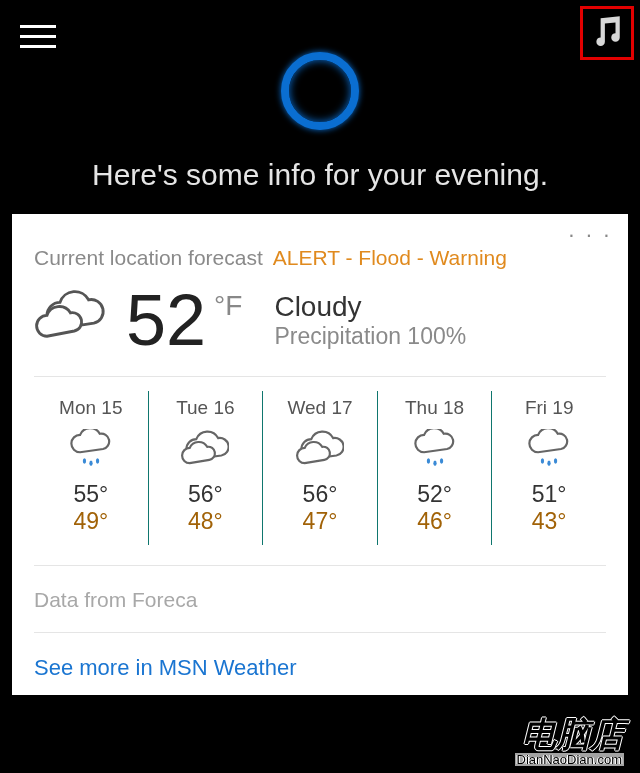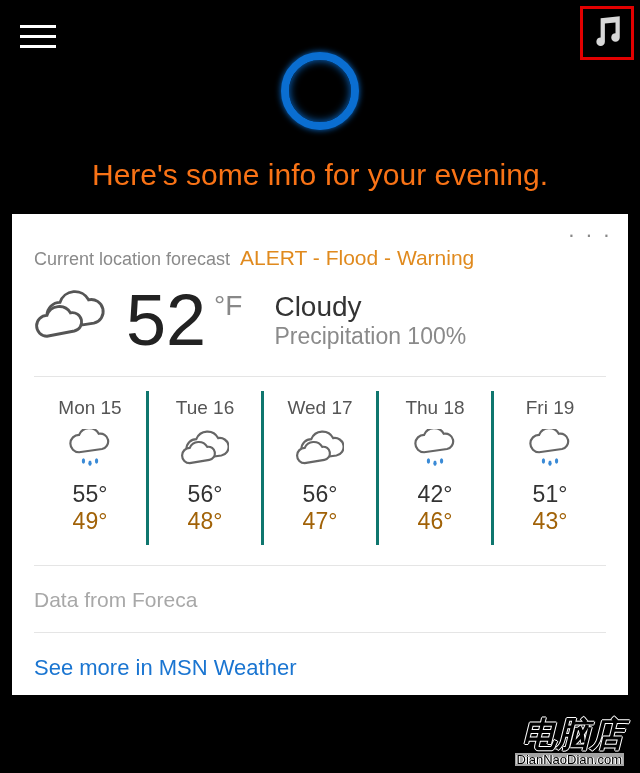--- a/index.html
+++ b/index.html
@@ -16,47 +16,47 @@
   }
   .music-btn svg { width: 34px; height: 34px; }
 
   .cortana-ring {
     width: 78px; height: 78px; margin: 0 auto; margin-top: -8px;
     border-radius: 50%; border: 8px solid #0a6ed1; box-shadow: 0 0 8px #0a6ed1 inset, 0 0 6px #0a6ed1;
     background: #000; cursor: pointer;
   }
 
   .greeting {
-    text-align: center; color: #f97316; font-size: 30px; font-weight: 300;
+    text-align: center; color: #e5e5e5; font-size: 30px; font-weight: 300;
     margin-top: 28px; padding: 0 20px;
   }
 
   .card {
     background: #fff; margin: 22px 12px 0 12px; padding: 18px 22px 14px 22px;
     position: relative;
   }
   .card-menu { position: absolute; top: 8px; right: 16px; color: #888; font-size: 22px; letter-spacing: 2px; cursor: pointer; }
   .row1 { display: flex; align-items: baseline; gap: 10px; margin-top: 14px; }
-  .forecast-label { color: #8a8a8a; font-size: 18px; font-weight: 400; }
+  .forecast-label { color: #8a8a8a; font-size: 21px; font-weight: 400; }
   .alert-text { color: #e08a1e; font-size: 21px; font-weight: 400; }
 
   .current { display: flex; align-items: center; margin-top: 14px; gap: 14px; }
   .cloud-icon svg { width: 78px; height: 60px; }
   .temp-block { display: flex; align-items: flex-start; }
   .temp-big { font-size: 72px; font-weight: 300; color: #222; line-height: 1; }
   .temp-unit { font-size: 28px; color: #888; font-weight: 300; margin-left: 8px; margin-top: 6px; }
   .cond-block { margin-left: 18px; }
   .cond-main { font-size: 28px; color: #333; font-weight: 400; }
   .cond-sub { font-size: 23px; color: #8a8a8a; font-weight: 400; }
 
   .divider { border: none; border-top: 1px solid #e5e5e5; margin: 20px 0 0 0; }
 
   .days { display: flex; margin-top: 14px; }
   .day {
-    flex: 1; text-align: center; border-right: 3px solid #0f766e; padding: 6px 0 10px 0;
+    flex: 1; text-align: center; border-right: 1px solid #0f766e; padding: 6px 0 10px 0;
     cursor: pointer;
   }
   .day:last-child { border-right: none; }
   .day-label { color: #555; font-size: 19px; margin-bottom: 8px; }
   .day-icon { height: 44px; display: flex; align-items: center; justify-content: center; }
   .day-icon svg { width: 48px; height: 40px; }
   .day-hi { color: #333; font-size: 23px; margin-top: 10px; }
   .day-lo { color: #a16207; font-size: 23px; }
 
   .attrib { color: #a8a8a8; font-size: 21px; margin-top: 22px; }
@@ -168,21 +168,21 @@
       <div class="day-hi">56°</div>
       <div class="day-lo">47°</div>
     </div>
     <div class="day">
       <div class="day-label">Thu 18</div>
       <div class="day-icon">
           <svg viewBox="0 0 44 34">
             <use href="#rain-small"></use>
           </svg>
         </div>
-      <div class="day-hi">42°</div>
+      <div class="day-hi">52°</div>
       <div class="day-lo">46°</div>
     </div>
     <div class="day">
       <div class="day-label">Fri 19</div>
       <div class="day-icon">
           <svg viewBox="0 0 44 34">
             <use href="#rain-small"></use>
           </svg>
         </div>
       <div class="day-hi">51°</div>

